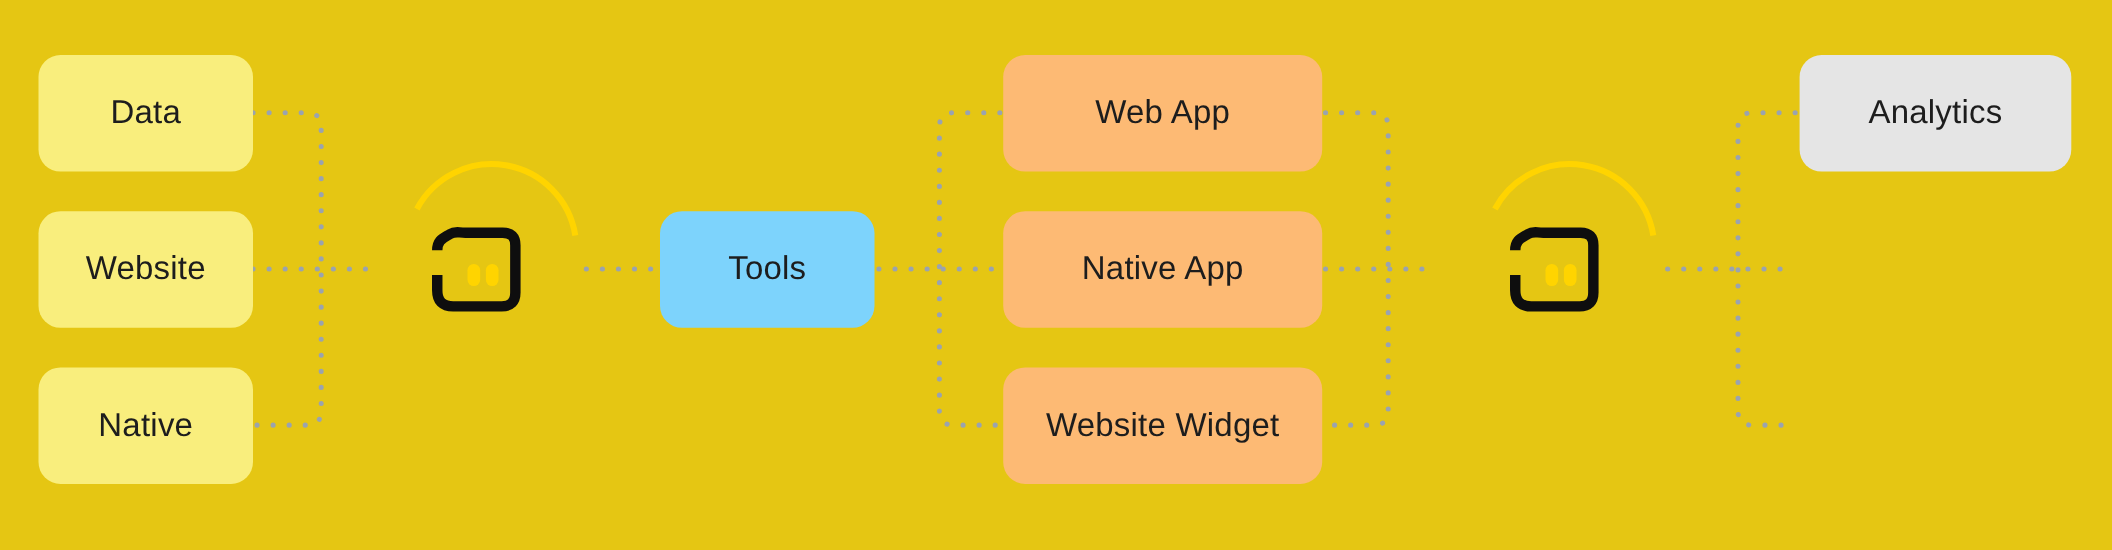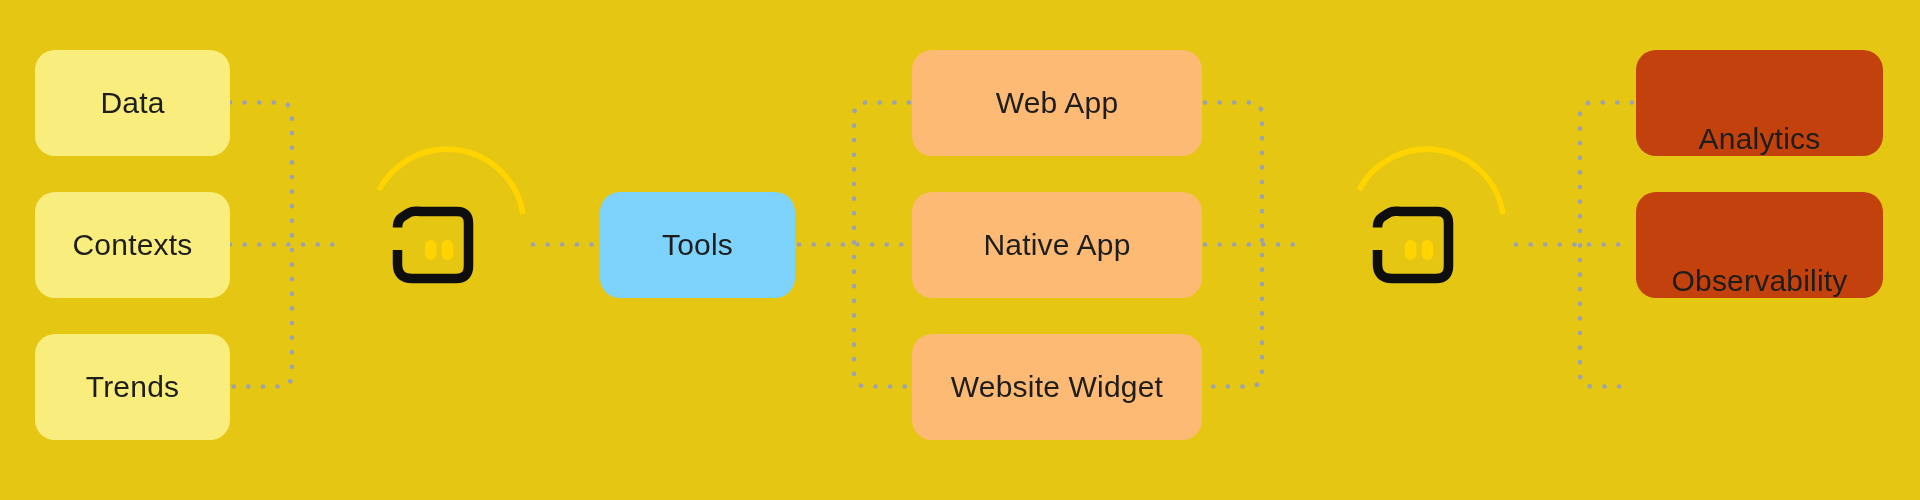--- a/index.html
+++ b/index.html
@@ -21,21 +21,21 @@
     color:#1d1d1d;
     letter-spacing:0.2px;
     white-space:nowrap;
   }
   .row-0{top:50px;}
   .row-1{top:192px;}
   .row-2{top:334px;}
   .n-input{left:35px;width:195px;background:#F9EE7D;}
   .n-tools{left:600px;top:192px;width:195px;background:#7dd3fc;}
   .n-channel{left:912px;width:290px;background:#fdba74;}
-  .n-output{left:1636px;width:247px;background:#c2410c;align-items:flex-end;}
+  .n-output{left:1636px;width:247px;background:#e5e5e5;}
   .logo{position:absolute;top:140px;width:170px;height:150px;}
   .logo-1{left:363px;}
   .logo-2{left:1343px;}
 </style>
 </head>
 <body>
 
 <div id="canvas">
 
   <svg id="connectors" viewBox="0 0 1920 500" xmlns="http://www.w3.org/2000/svg">
@@ -58,24 +58,24 @@
       <path d="M 1516,244.5 H 1631"></path>
 
       <path d="M 1632,102.5 H 1593 Q 1580,102.5 1580,115.5 V 373.5 Q 1580,386.5 1593,386.5 H 1632"></path>
     </g>
   </svg>
 
   <div class="node n-input row-0">
     <span>Data</span>
   </div>
   <div class="node n-input row-1">
-    <span>Contexts</span>
+    <span>Website</span>
   </div>
   <div class="node n-input row-2">
-    <span>Trends</span>
+    <span>Native</span>
   </div>
 
   <svg class="logo logo-1" viewBox="0 0 170 150" xmlns="http://www.w3.org/2000/svg">
     <path d="M 16,50 A 77 77 0 0 1 160,74" fill="none" stroke="#FFD400" stroke-width="5.5"></path>
     <path d="M 34.5,87.5 C 34.5,78 40,76.5 46,72.8 C 50.5,70 53,71.5 60,71.5 L 94,71.5 Q 105.5,71.5 105.5,83 L 105.5,126 Q 105.5,138.5 93,138.5 L 49,138.5 Q 34.5,138.5 34.5,124 L 34.5,110" fill="none" stroke="#0E0E0E" stroke-width="9.5"></path>
     <rect x="62" y="100" width="11.5" height="20" rx="5.75" fill="#FFD400"></rect>
     <rect x="78.7" y="100" width="11.5" height="20" rx="5.75" fill="#FFD400"></rect>
   </svg>
 
   <div class="node n-tools">
@@ -95,17 +95,14 @@
   <svg class="logo logo-2" viewBox="0 0 170 150" xmlns="http://www.w3.org/2000/svg">
     <path d="M 16,50 A 77 77 0 0 1 160,74" fill="none" stroke="#FFD400" stroke-width="5.5"></path>
     <path d="M 34.5,87.5 C 34.5,78 40,76.5 46,72.8 C 50.5,70 53,71.5 60,71.5 L 94,71.5 Q 105.5,71.5 105.5,83 L 105.5,126 Q 105.5,138.5 93,138.5 L 49,138.5 Q 34.5,138.5 34.5,124 L 34.5,110" fill="none" stroke="#0E0E0E" stroke-width="9.5"></path>
     <rect x="62" y="100" width="11.5" height="20" rx="5.75" fill="#FFD400"></rect>
     <rect x="78.7" y="100" width="11.5" height="20" rx="5.75" fill="#FFD400"></rect>
   </svg>
 
   <div class="node n-output row-0">
     <span>Analytics</span>
   </div>
-  <div class="node n-output row-1">
-    <span>Observability</span>
-  </div>
 
 </div>
 
 </body></html>

